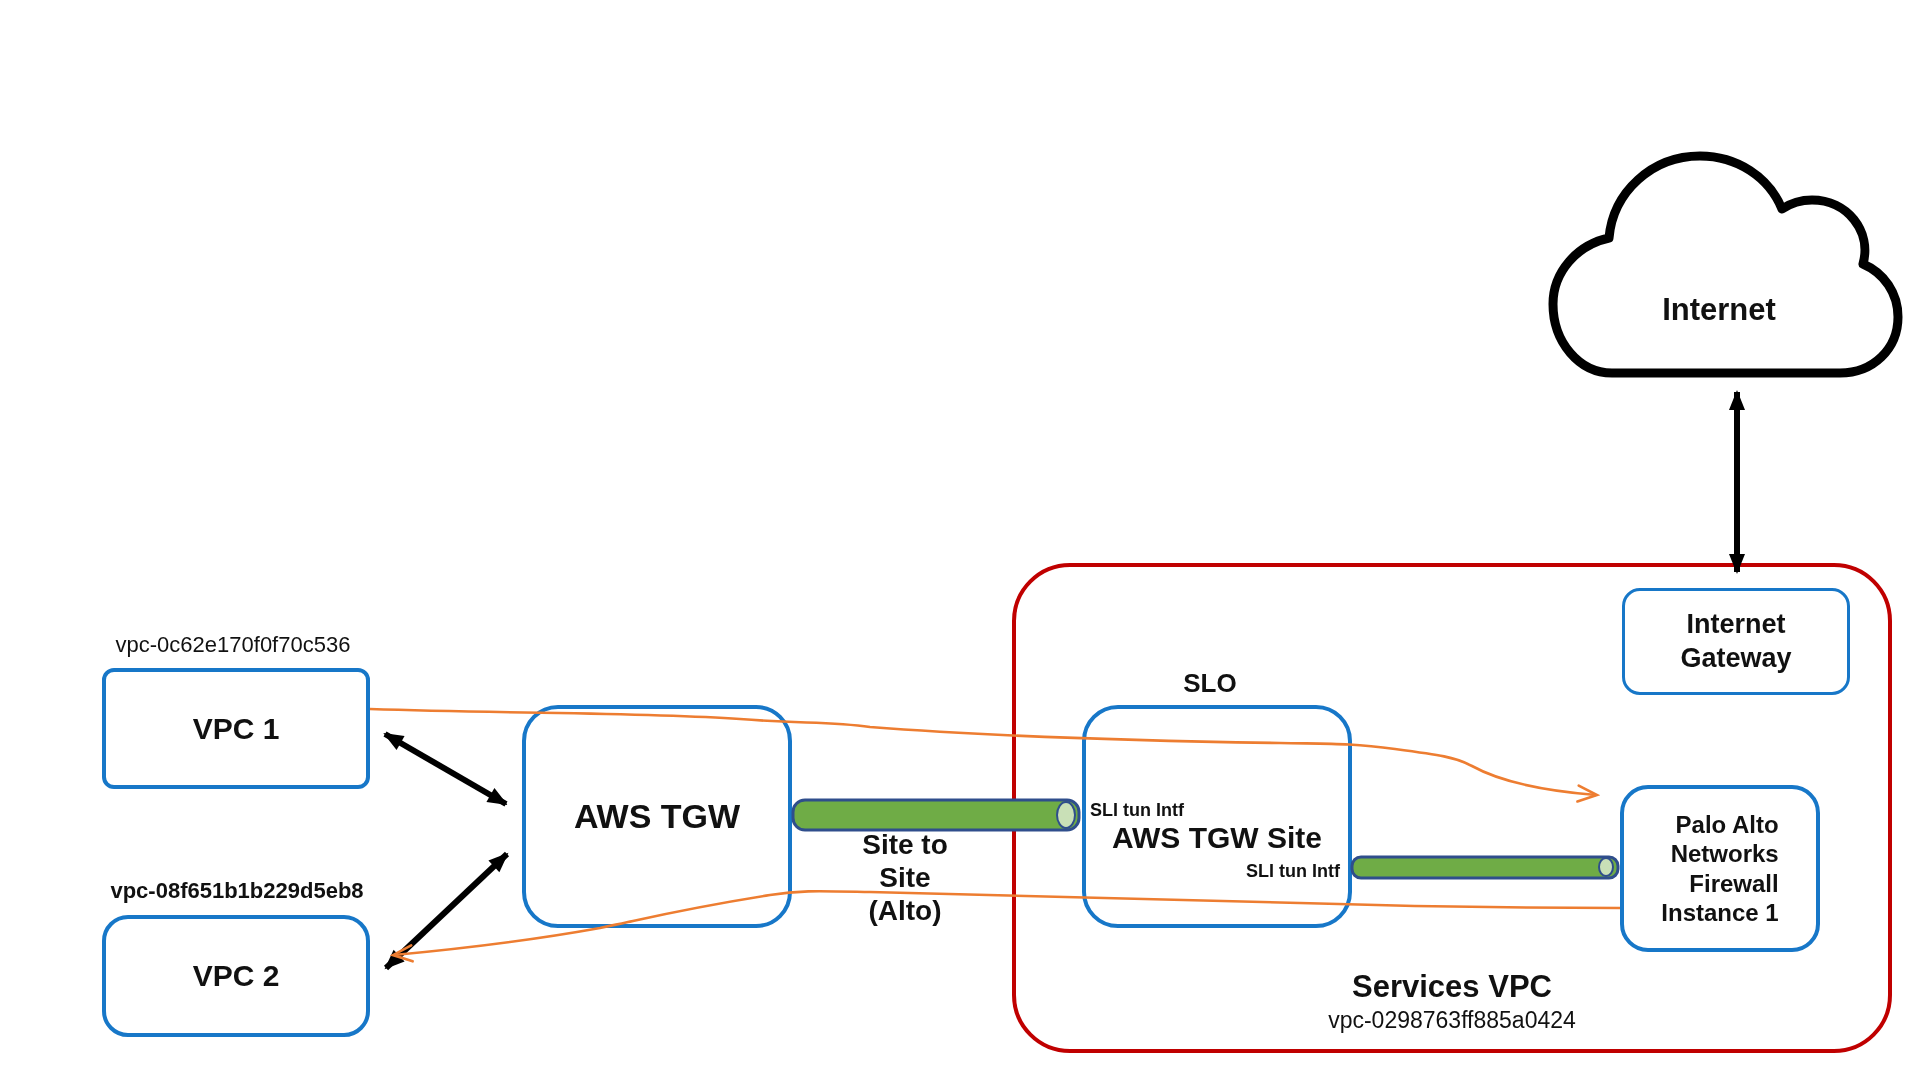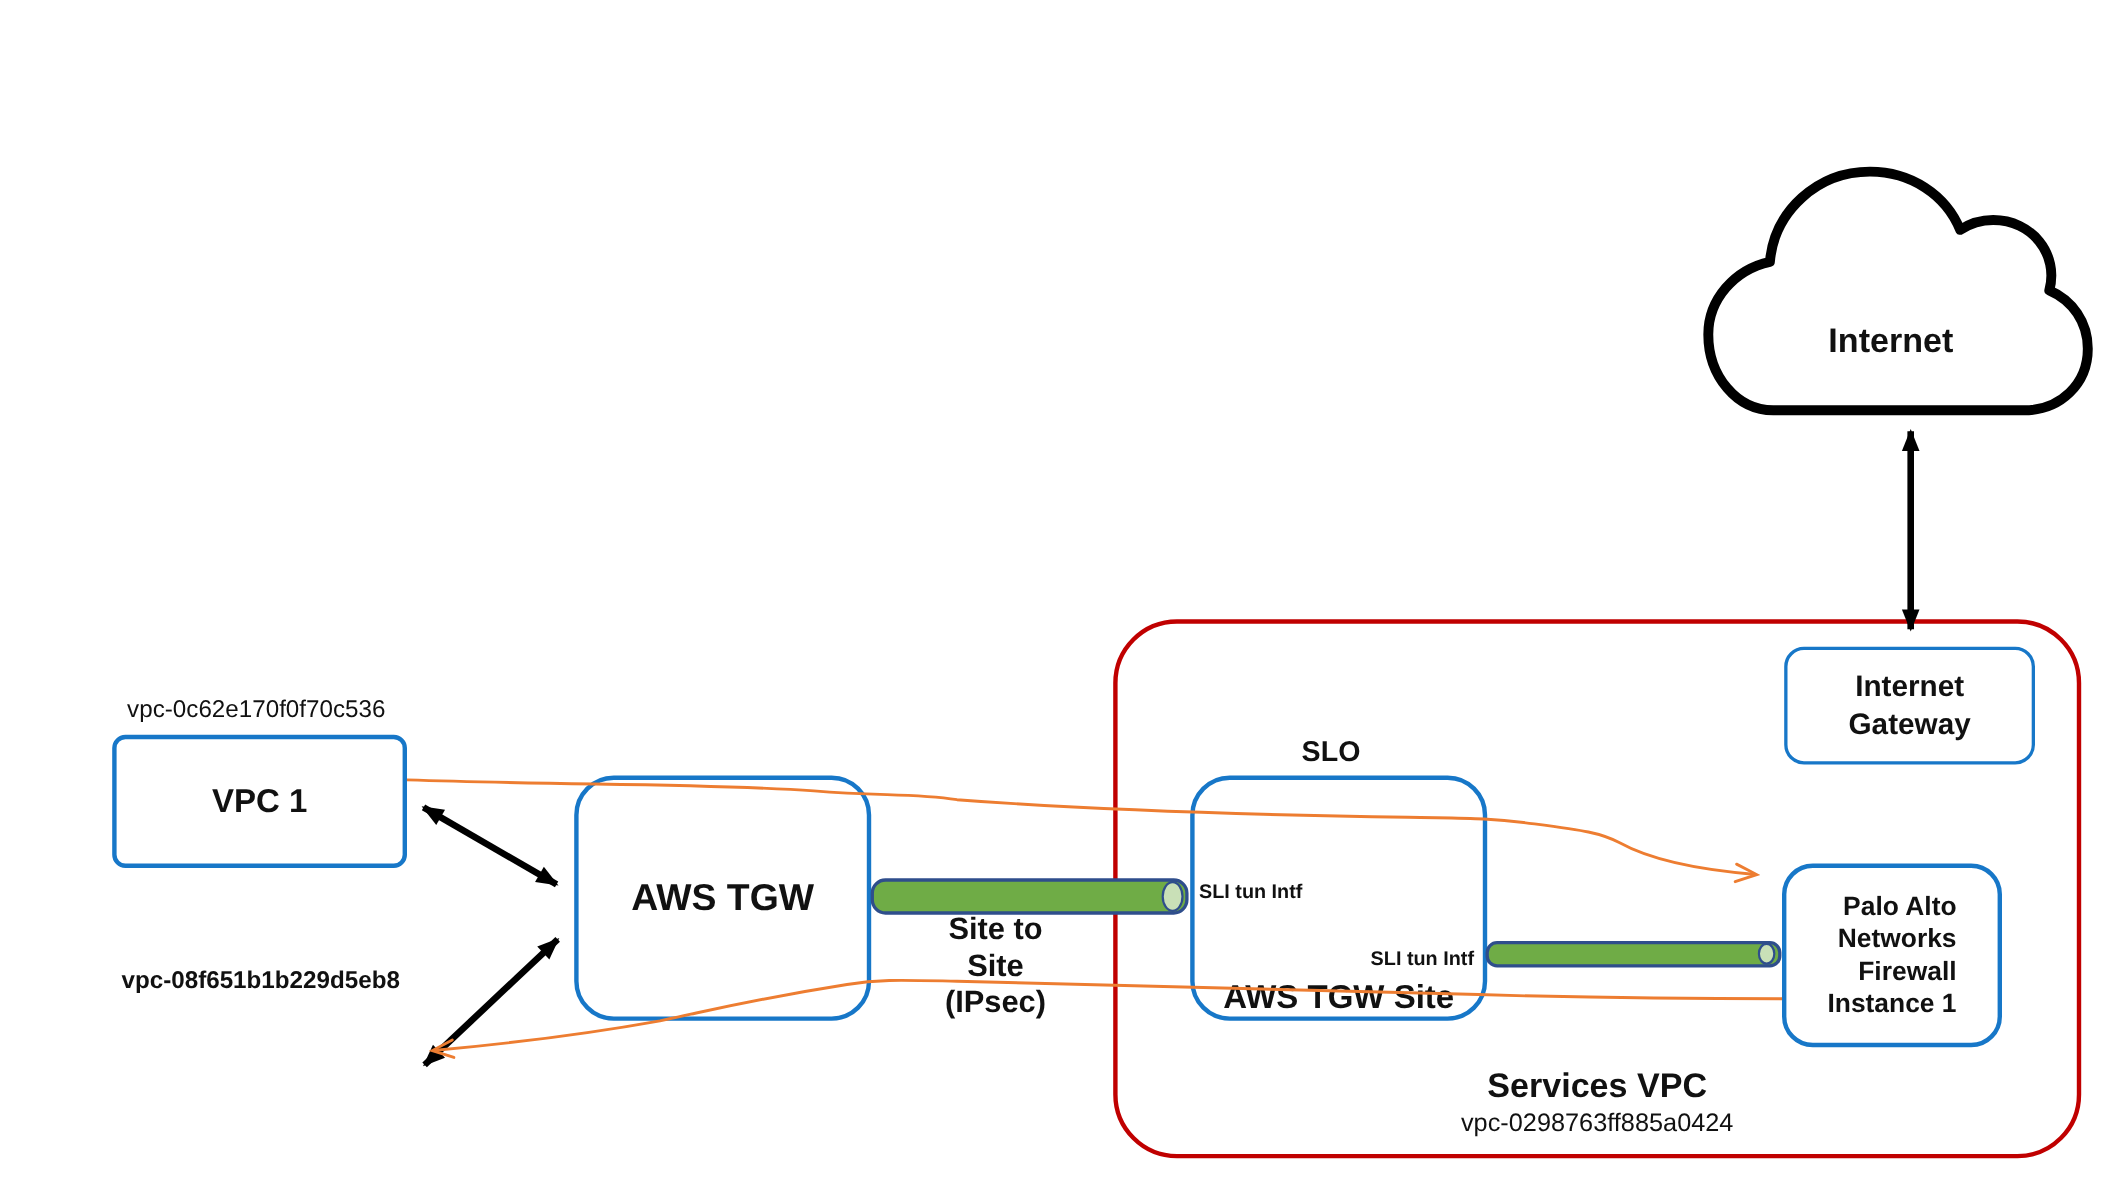--- a/index.html
+++ b/index.html
@@ -38,26 +38,29 @@
 <body>
 
 <div id="canvas">
 
   <div id="services-vpc"></div>
 
   <div class="box" style="left:102px;top:668px;width:268px;height:121px;border-radius:12px;font-size:30px;">
     <span>VPC 1</span>
   </div>
 
+  <div class="box" style="left:102px;top:915px;width:268px;height:122px;border-radius:26px;font-size:30px;">
+    <span>VPC 2</span>
+  </div>
 
   <div class="box" style="left:522px;top:705px;width:270px;height:223px;border-radius:36px;font-size:34px;">
     <span>AWS TGW</span>
   </div>
 
-  <div class="box" style="left:1082px;top:705px;width:270px;height:223px;border-radius:36px;font-size:30px;align-items:flex-end;">
+  <div class="box" style="left:1082px;top:705px;width:270px;height:223px;border-radius:36px;font-size:30px;align-items:center;">
     <span style="margin-top:42px;">AWS TGW Site</span>
   </div>
 
   <div class="box" style="left:1620px;top:785px;width:200px;height:167px;border-radius:28px;font-size:24px;line-height:1.21;">
     <span style="white-space:pre-line;text-align:right;">Palo Alto
 Networks
 Firewall
 Instance 1</span>
   </div>
 
@@ -118,21 +121,21 @@
   <div class="lbl" style="left:83px;top:632px;width:300px;font-size:22px;">vpc-0c62e170f0f70c536</div>
   <div class="lbl" style="left:87px;top:878px;width:300px;font-size:22px;font-weight:bold;">vpc-08f651b1b229d5eb8</div>
 
   <div class="lbl bold" style="left:1110px;top:668px;width:200px;font-size:26px;">SLO</div>
 
   <div class="lbl bold" style="left:1090px;top:800px;width:160px;font-size:18px;text-align:left;">SLI tun Intf</div>
   <div class="lbl bold" style="left:1180px;top:861px;width:160px;font-size:18px;text-align:right;">SLI tun Intf</div>
 
   <div class="lbl bold" style="left:805px;top:828px;width:200px;font-size:28px;line-height:33px;">Site to
 Site
-(IPsec)</div>
+(Alto)</div>
 
 
   <div class="lbl bold" style="left:1619px;top:291px;width:200px;font-size:31px;">Internet</div>
 
   <div class="lbl bold" style="left:1302px;top:968px;width:300px;font-size:31px;">Services VPC</div>
   <div class="lbl" style="left:1302px;top:1007px;width:300px;font-size:23px;">vpc-0298763ff885a0424</div>
 
 </div>
 
 </body></html>

